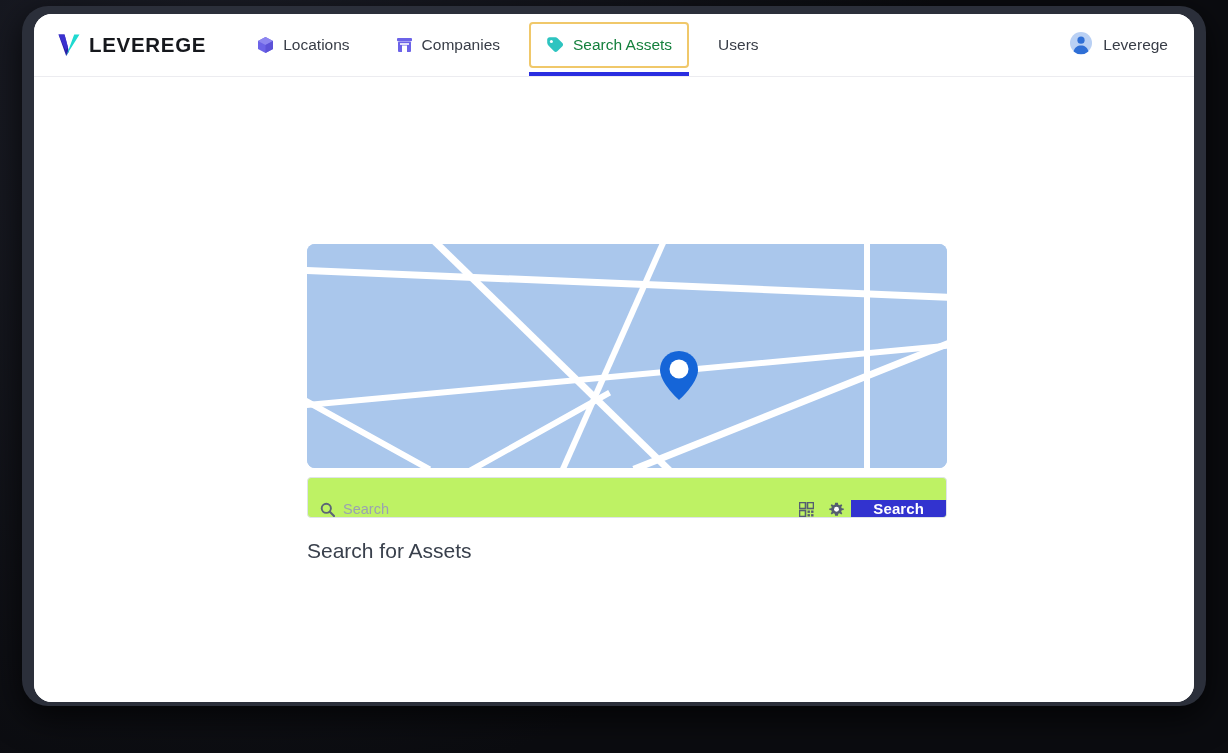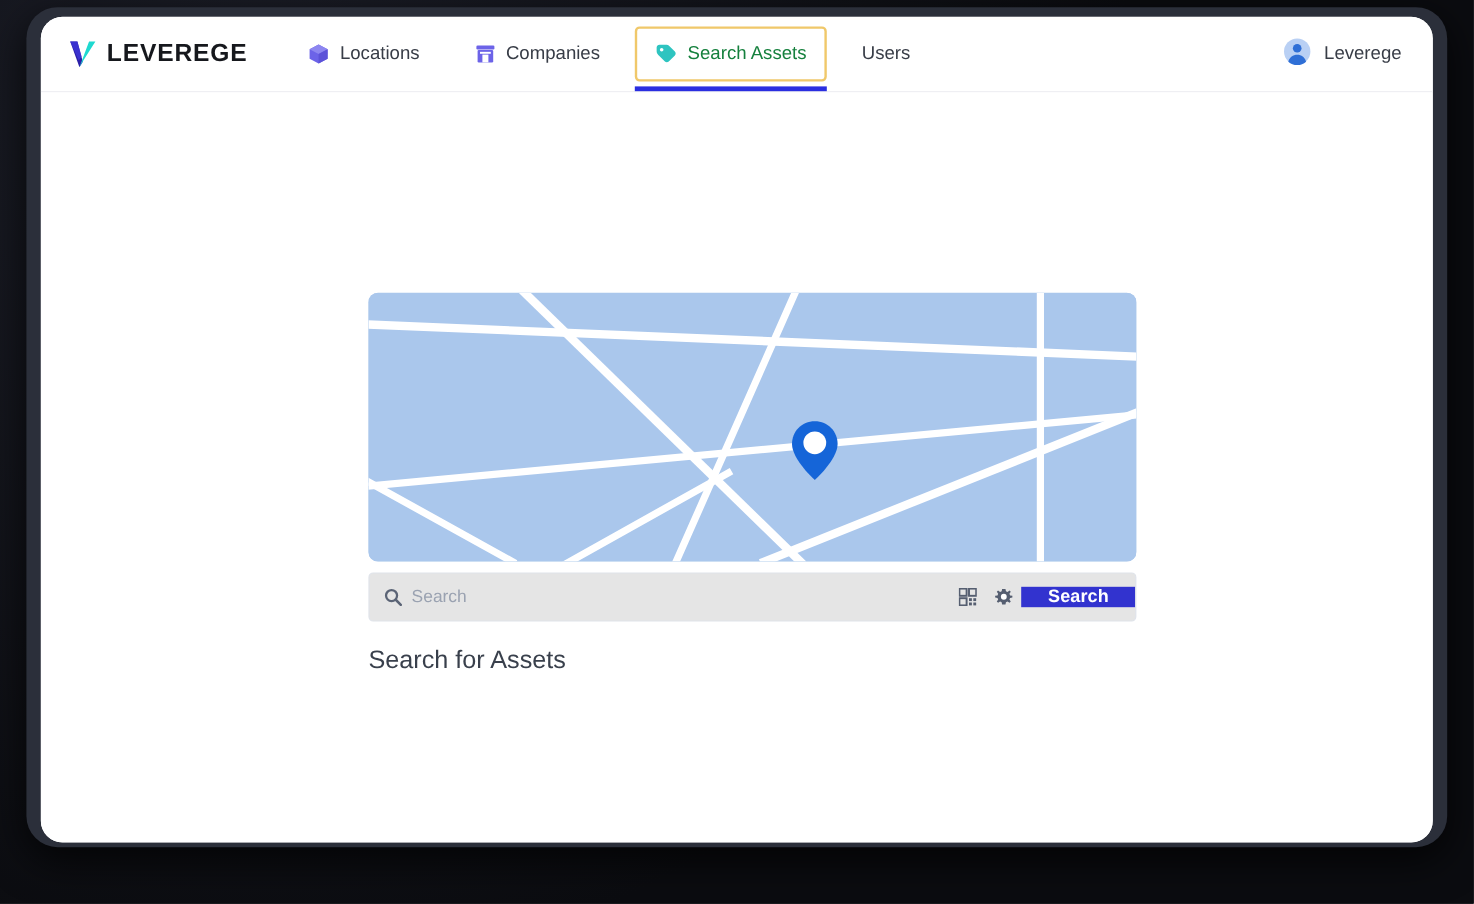--- a/index.html
+++ b/index.html
@@ -156,24 +156,24 @@
     background: #aac7ec;
     cursor: pointer;
   }
   #map svg { display: block; width: 100%; height: 100%; }
 
   
   #search-row {
     margin-top: 9px;
     height: 41px;
     display: flex;
-    align-items: center;
+    align-items: flex-end;
     border: 1px solid #dfe3ea;
     border-radius: 4px;
-    background: #e5e5e5;
+    background: #bef264;
     overflow: hidden;
   }
 
   .search-icon-wrap {
     display: flex;
     align-items: center;
     padding: 0 8px 0 12px;
     flex: 0 0 auto;
   }
 

